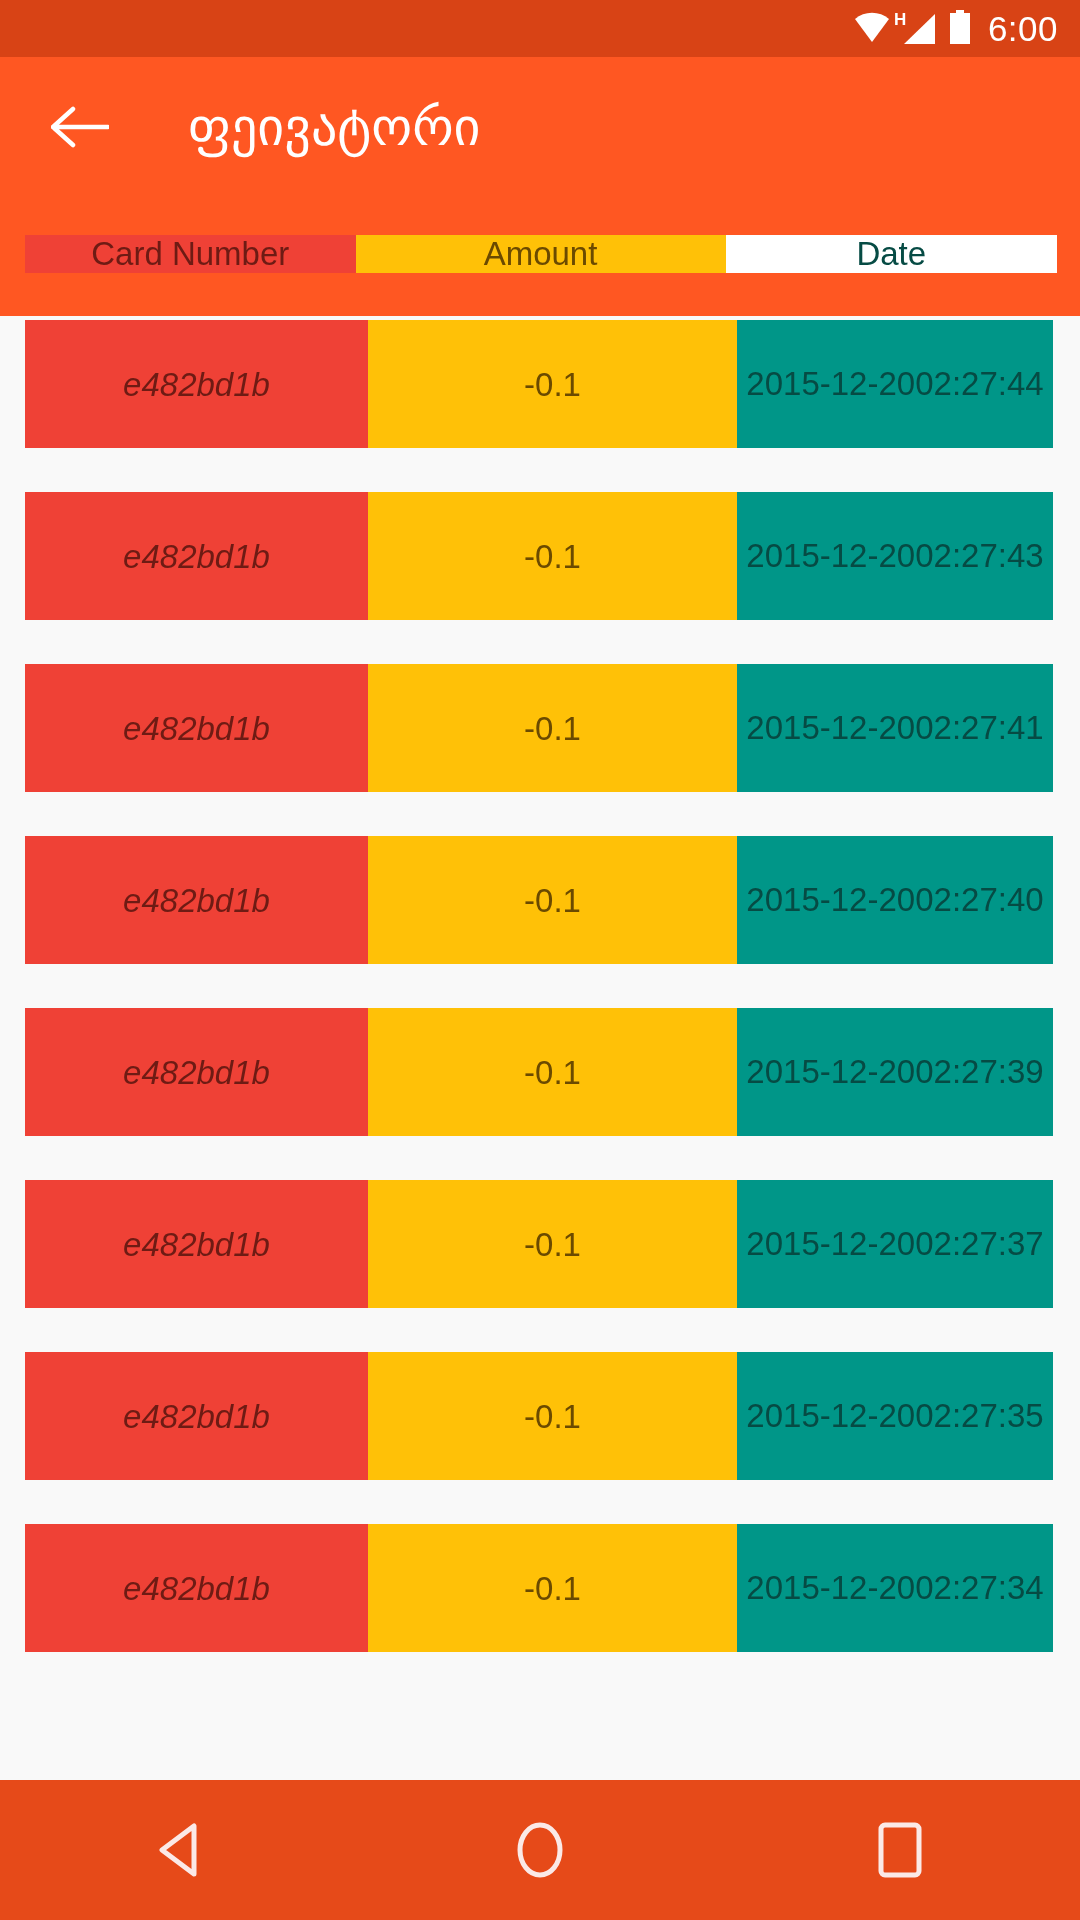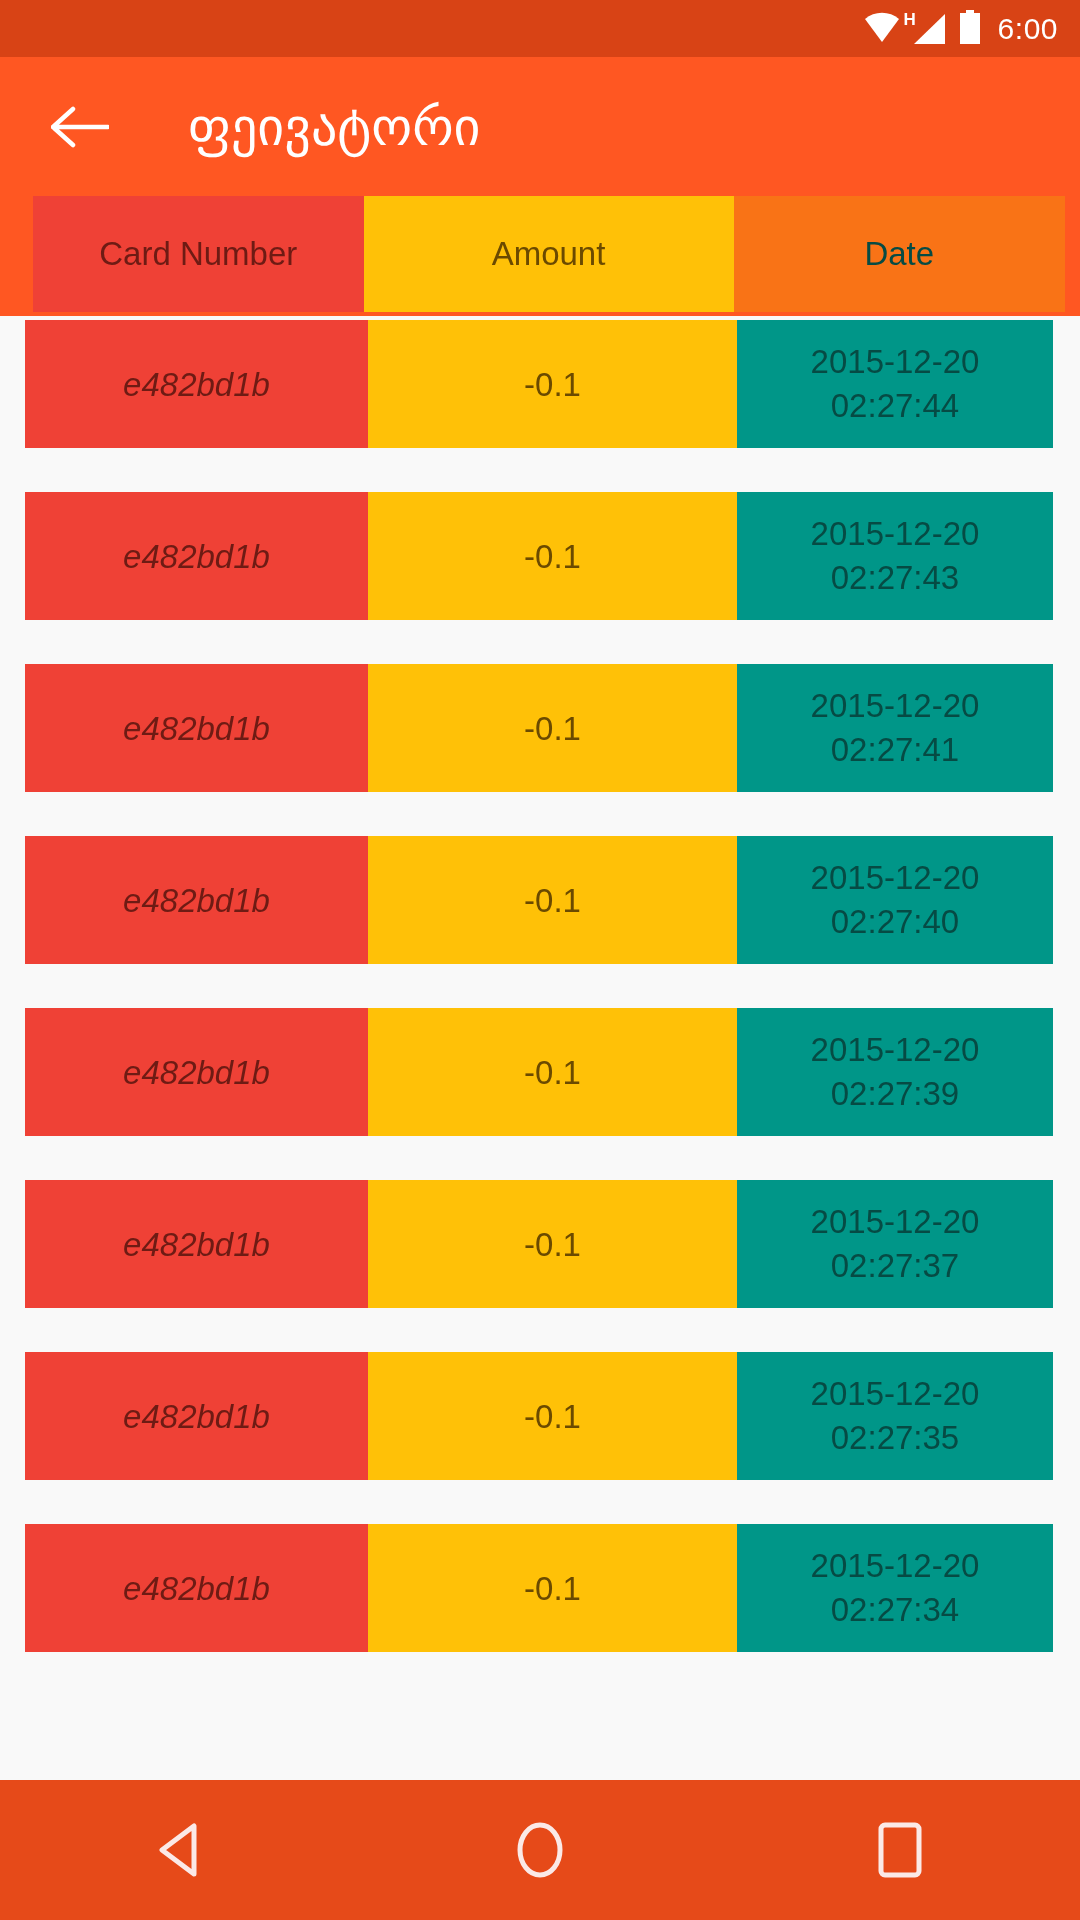--- a/index.html
+++ b/index.html
@@ -14,21 +14,21 @@
   
   #status-bar {
     position:absolute; top:0; left:0; width:1080px; height:57px;
     background:#D84315;
     display:flex; align-items:center; justify-content:flex-end;
     padding-right:22px;
   }
   #status-icons { display:flex; align-items:center; gap:11px; }
   .sb-ico { display:block; }
   #status-clock {
-    color:#FFFFFF; font-size:30px; font-weight:400; letter-spacing:.5px;
+    color:#FFFFFF; font-size:35px; font-weight:400; letter-spacing:.5px;
     margin-left:16px; line-height:1;
   }
   #signal-wrap { position:relative; display:flex; align-items:flex-end; }
   #signal-h {
     position:absolute; top:-2px; left:-9px;
     color:#FFFFFF; font-size:17px; font-weight:700; line-height:1;
   }
 
   
   #app-bar {
@@ -44,30 +44,31 @@
     color:#FFFFFF; font-size:52px; font-weight:400; line-height:92px;
     white-space:nowrap;
   }
 
   
   #table-header {
     position:absolute; top:196px; left:0; width:1080px; height:120px;
     background:#FF5722;
   }
   #header-strip {
-    position:absolute; top:0; left:33px; width:1032px; height:116px;
+    position:absolute; top:0; left:25px; width:1032px; height:116px;
     display:flex;
+    align-items:center;
   }
   .hcell {
     display:flex; align-items:center; justify-content:center;
     font-size:33px; color:#5D2018; font-weight:400;
   }
   .hcell.card   { width:343px; background:#EF4136; color:#6E1B14; }
   .hcell.amount { width:384px; background:#FFC107; color:#6B4A00; }
-  .hcell.date   { width:344px; background:#f97316; color:#064B44; }
+  .hcell.date   { width:344px; background:#ffffff; color:#064B44; }
   #header-underline {
     position:absolute; top:116px; left:0; width:1080px; height:4px;
     background:#FF5722;
   }
 
   
   #table-body {
     position:absolute; top:320px; left:0; width:1080px; height:1460px;
     background:#F9F9F9; overflow:hidden;
   }
@@ -81,21 +82,21 @@
   .cell.card {
     width:343px; background:#EF4136; color:#6E1B14;
     font-size:33px; line-height:1;font-style:italic;
   }
   .cell.amount {
     width:369px; background:#FFC107; color:#6B4A00;
     font-size:33px; line-height:1;
   }
   .cell.date {
     width:316px; background:#009688; color:#064B44;
-    font-size:33px; line-height:44px; flex-direction:column;
+    font-size:33px; line-height:44px; 
   }
   .date-line { display:block; }
 
   
   #nav-bar {
     position:absolute; bottom:0; left:0; width:1080px; height:140px;
     background:#E64A19; display:flex; align-items:center;
     justify-content:space-around;
   }
   .nav-btn {

